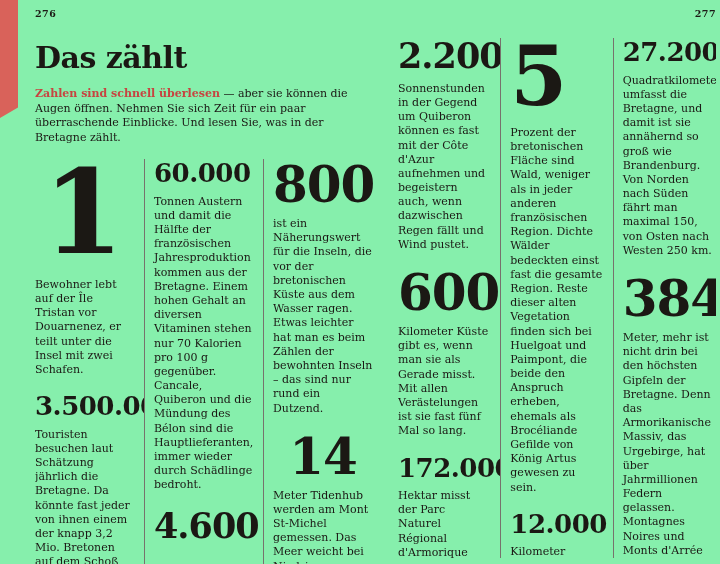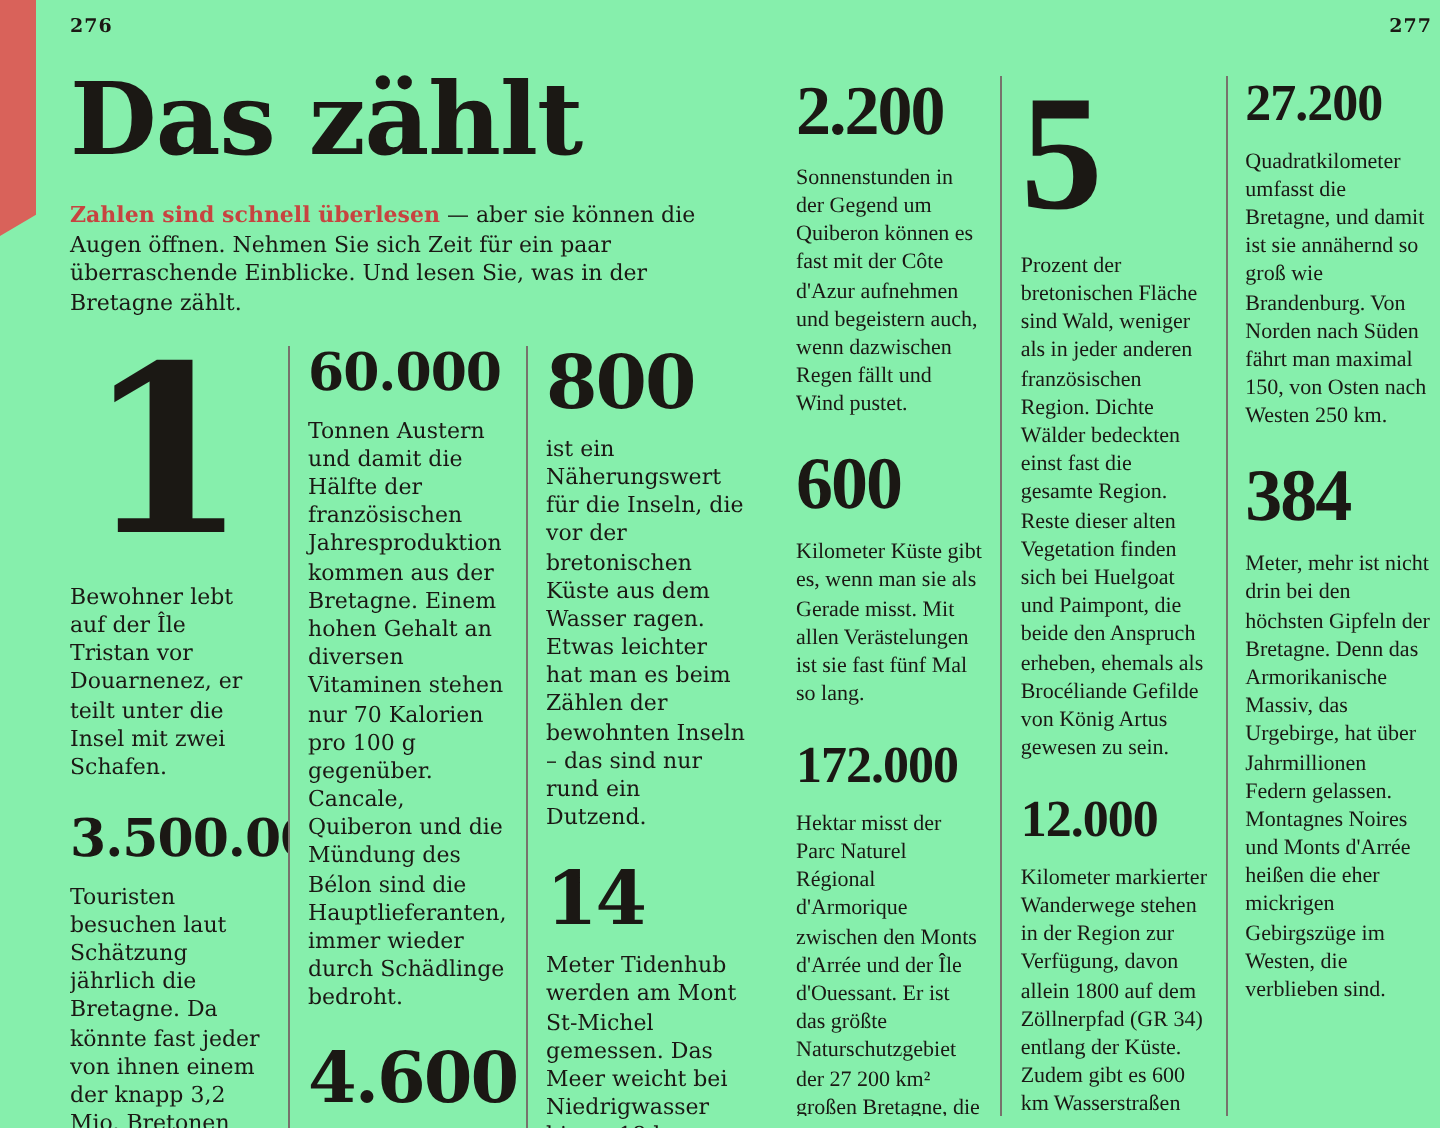--- a/index.html
+++ b/index.html
@@ -20,46 +20,46 @@
   .page{position:absolute;top:0;}
   .page-left{left:35px;width:338px;height:564px;}
   .page-right{left:398px;width:318px;height:564px;}
   .pagenum{
     position:absolute;top:8px;
     font-size:9.5px;font-weight:bold;letter-spacing:.5px;
   }
   .pagenum.pn-left{left:0;}
   .pagenum.pn-right{right:0;text-align:left;}
   h1.title{
-    margin:30px 0 12px;
-    font-size:50px;font-weight:bold;
+    margin:40px 0 12px;
+    font-size:30px;font-weight:bold;
     letter-spacing:-0.5px;
   }
   .intro{
     margin:0;width:334px;
     font-size:11px;line-height:1.32;
   }
   .intro-red{color:#c74440;font-weight:bold;}
   .cols{display:flex;align-items:stretch;}
   .cols-left{margin-top:14px;height:405px;}
-  .cols-right{margin-top:38px;height:520px;font-family:Liberation Serif, serif;}
+  .cols-right{margin-top:38px;height:520px;}
   .col{flex:1;padding:0 9px;overflow:hidden;}
   .col:first-child{padding-left:0;}
   .col:last-child{padding-right:0;}
   .col + .col{border-left:1px solid #77726c;}
   .stat{margin-bottom:15px;}
   .num{
     font-weight:bold;
     letter-spacing:-1px;
     margin-bottom:7px;
     white-space:nowrap;
   }
   .n-xxxl{font-size:116px;line-height:.92;margin-bottom:12px;padding-left:8px;}
   .n-xxl{font-size:82px;line-height:.95;margin-bottom:10px;}
-  .n-xl{font-size:37px;line-height:1.02;}
+  .n-xl{font-size:50px;line-height:1.02;text-align:center;}
   .n-lg{font-size:35px;line-height:1.05;}
   .n-md{font-size:26px;line-height:1.1;letter-spacing:-0.5px;}
   .desc{
     margin:0;
     font-size:11px;line-height:1.29;
     hyphens:auto;
   }
 </style>
 </head>
 <body>

